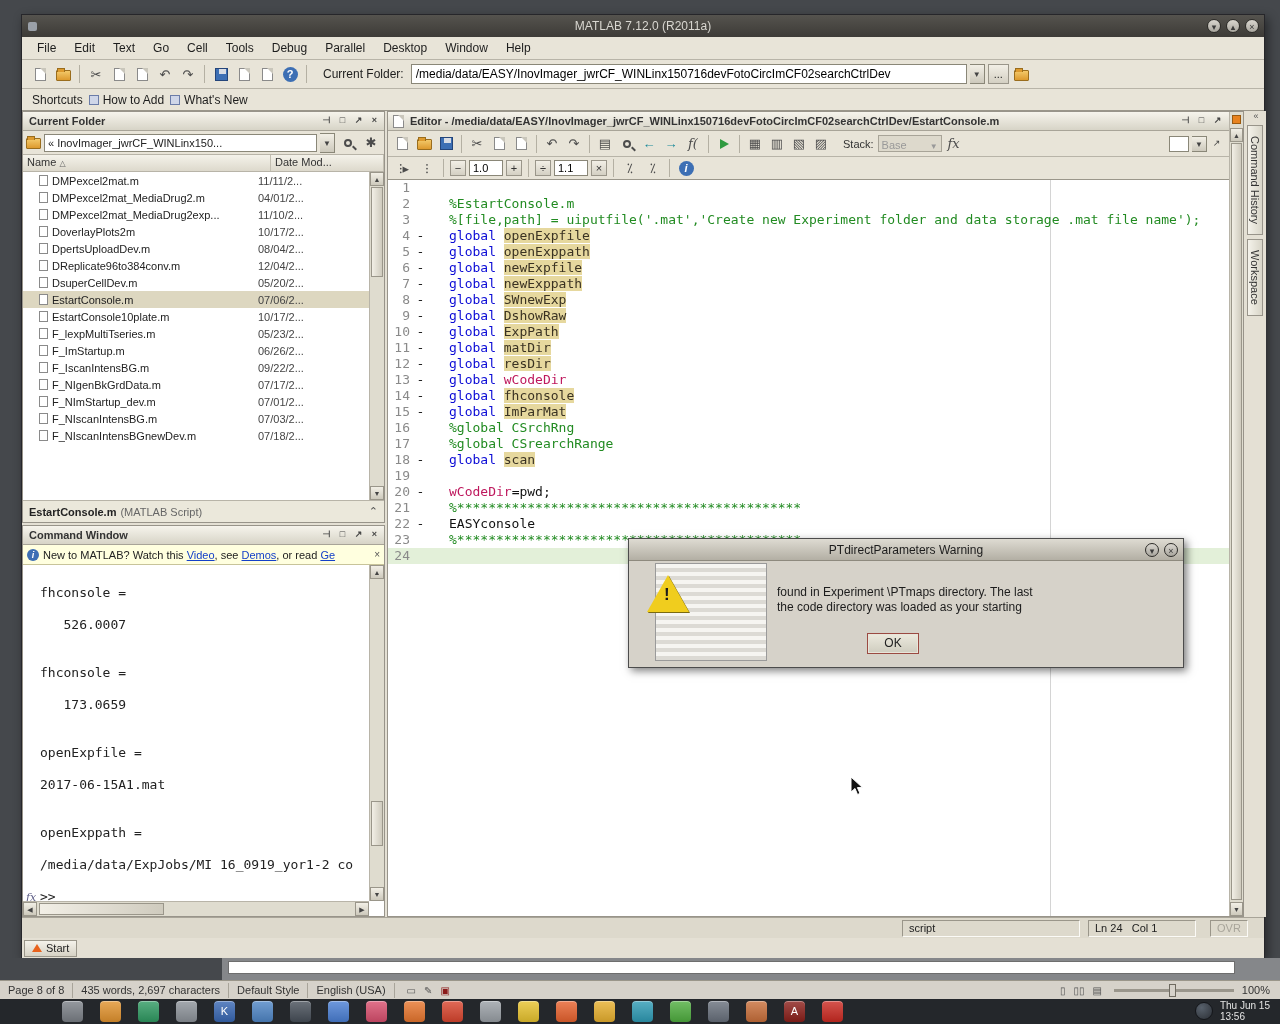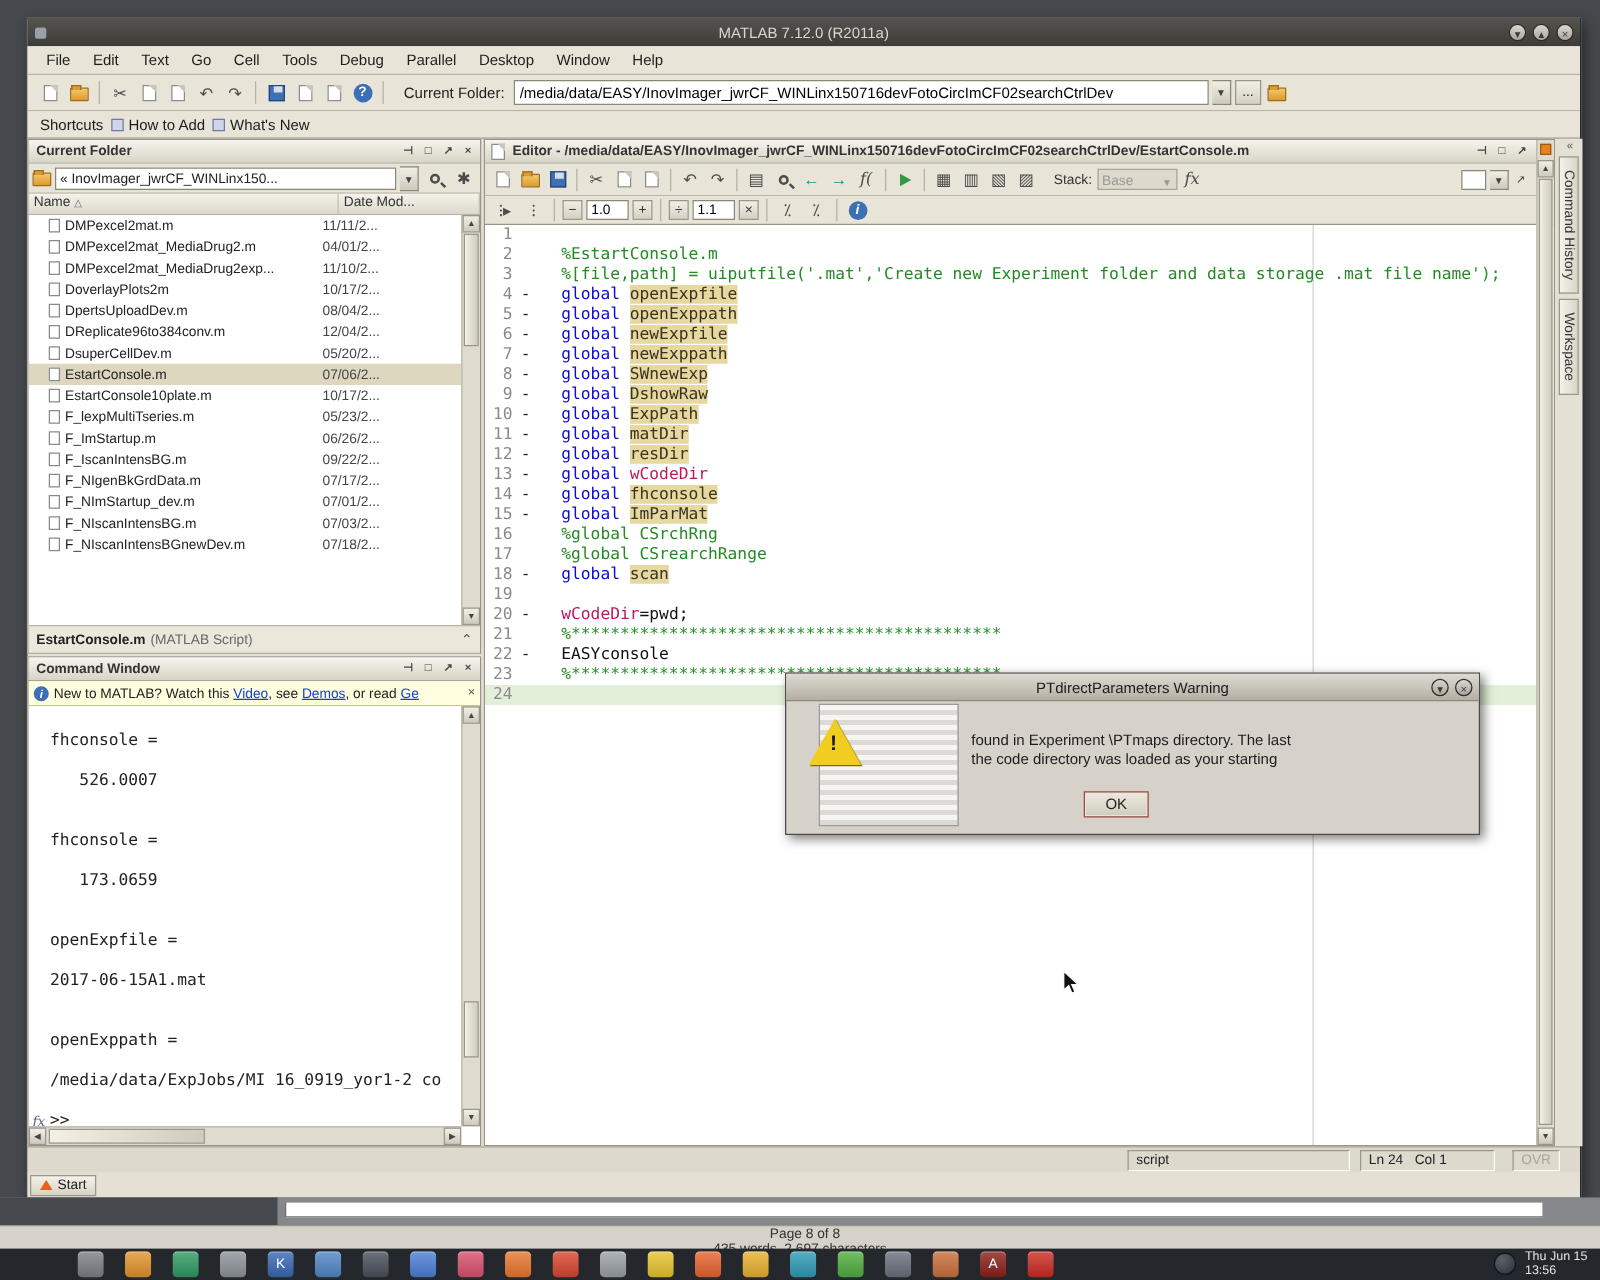--- a/index.html
+++ b/index.html
@@ -171,21 +171,21 @@
       font-size:12px; text-align:center; line-height:19px; }
 
   
   #cursor { position:absolute; left:850px; top:776px; z-index:80; }
 
   
   #writer-band { position:absolute; left:0; top:958px; width:1280px; height:22px; background:#85878a; }
   #writer-dark { position:absolute; left:0; top:0; width:222px; height:22px; background:#45484c; }
   #page-sliver { position:absolute; left:228px; top:3px; width:1007px; height:13px; background:#fff; border:1px solid #6e6e6e; }
   #writer-status { position:absolute; left:0; top:980px; width:1280px; height:19px; background:#d6d2ca;
-      border-top:1px solid #9a968a; display:flex; align-items:center; font-size:11px; color:#333;flex-direction:column; }
+      border-top:1px solid #9a968a; display:flex; align-items:center; font-size:11px; color:#333; }
   .ws-sep { width:1px; height:15px; background:#a8a49a; margin:0 8px; }
   .ws-ic { font-size:10px; color:#555; margin:0 4px; }
   #zoom-track { width:120px; height:3px; background:#9a968c; position:relative; margin:0 8px; }
   #zoom-thumb { position:absolute; left:55px; top:-5px; width:7px; height:13px; background:#d6d2ca; border:1px solid #6e6a60; }
 
   
   #taskbar { position:absolute; left:0; top:999px; width:1280px; height:25px; background:#24272b;
       display:flex; align-items:center; padding-left:62px; gap:17px; }
   .tb-icon { width:21px; height:21px; border-radius:4px; flex:none; box-shadow:inset 0 1px 0 rgba(255,255,255,.35);
       color:#fff; font-size:11px; text-align:center; line-height:21px; }

